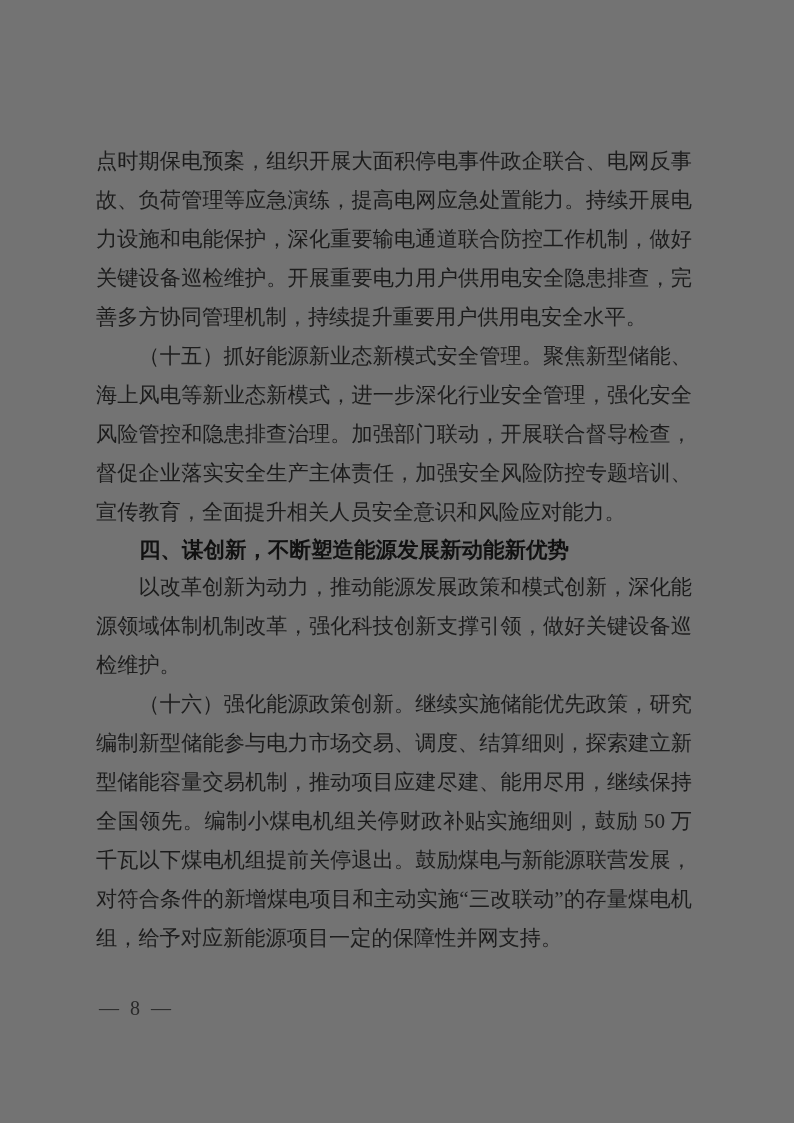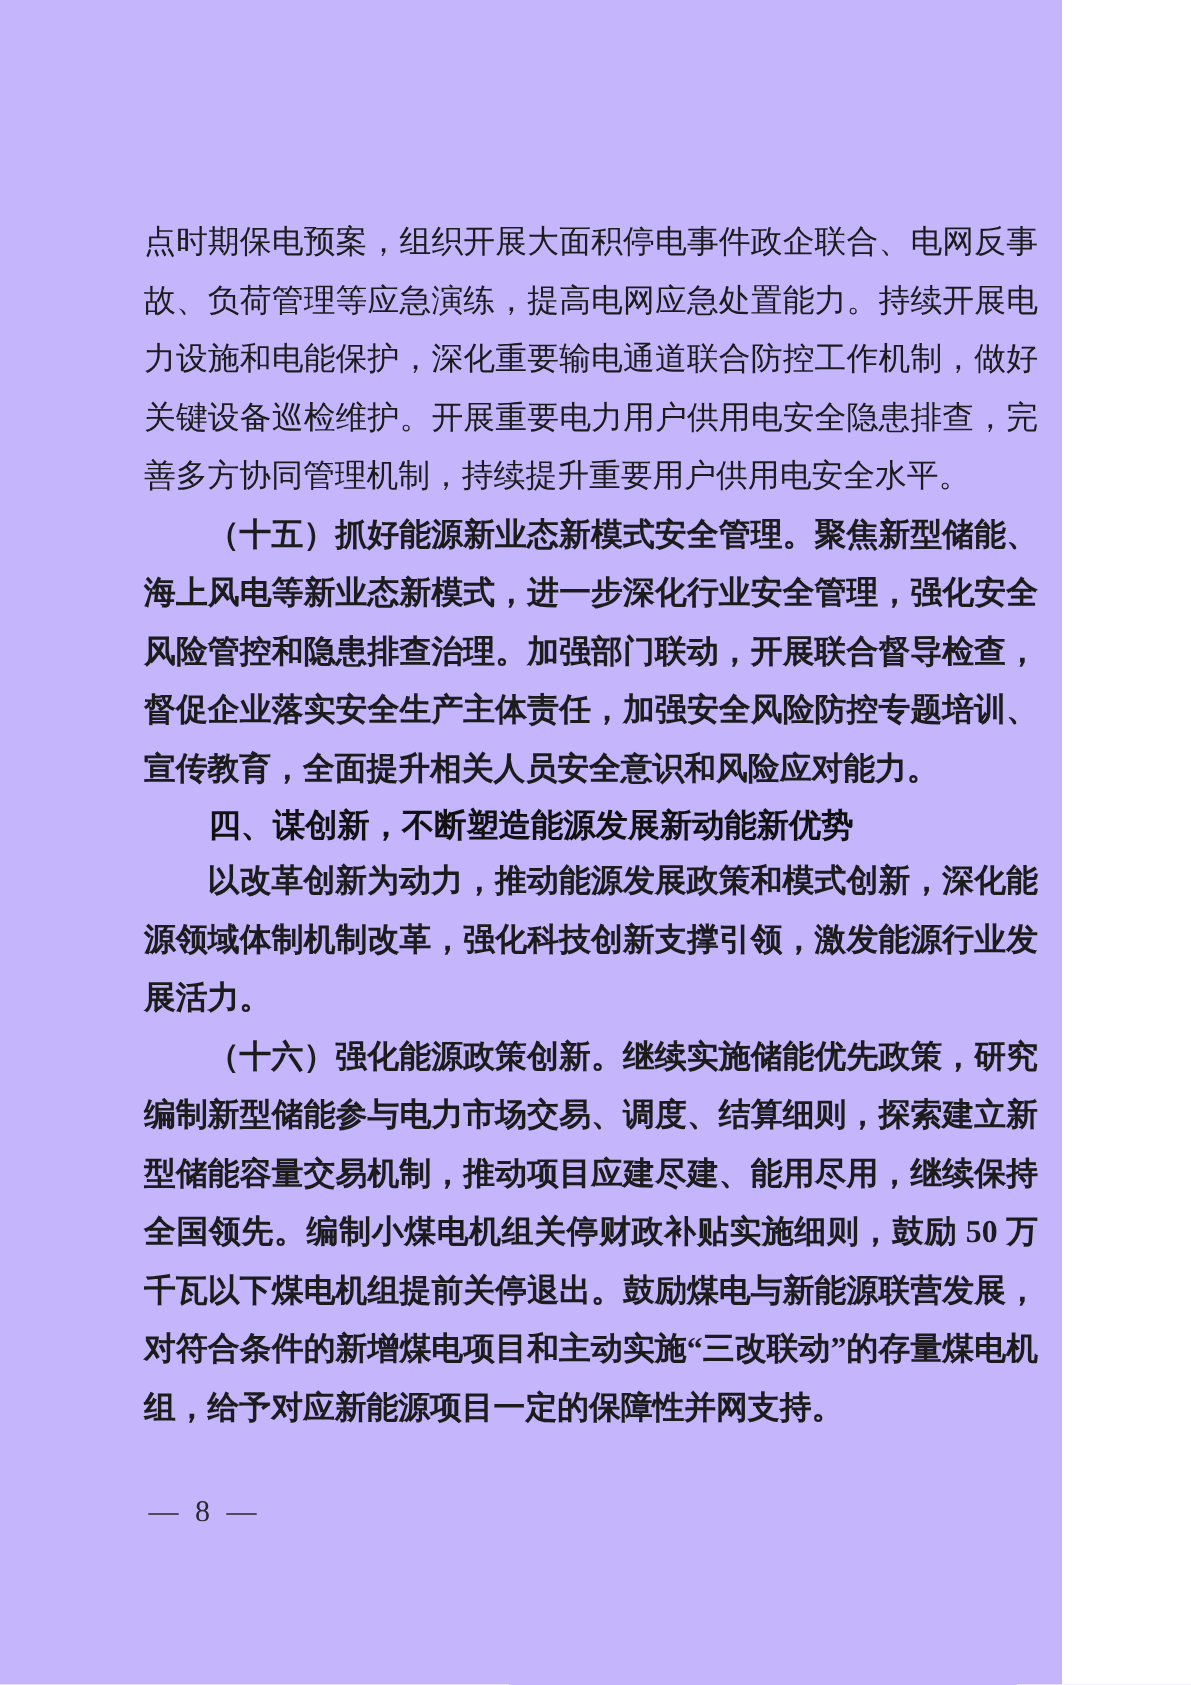--- a/index.html
+++ b/index.html
@@ -2,44 +2,43 @@
 <html><head>
 <meta charset="utf-8">
 <style>
   html, body {
     margin: 0;
     padding: 0;
     background: #ffffff;
   }
   .page {
     position: relative;
-    width: 708px;
+    width: 794px;
     height: 1123px;
-    background: #c4b5fd;
+    background: #737373;
     overflow: hidden;
     font-family: "Liberation Serif", serif;
     color: #1c1c1c;
   }
   .document-body {
     position: absolute;
     left: 96px;
     top: 142px;
     width: 596px;
   }
   .body-para {
     margin: 0;
     font-size: 21.2px;
     line-height: 39px;
     text-align: justify;
     text-justify: inter-ideograph;
     letter-spacing: 0;
   }
   .indent {
     text-indent: 2em;
-    font-weight: bold;
   }
   .heading-para {
     margin: 0;
     font-size: 21.5px;
     line-height: 36px;
     font-weight: bold;
     font-family: Liberation Sans, sans-serif;
     text-indent: 2em;
     color: #111111;
   }
@@ -54,17 +53,17 @@
   }
 </style>
 </head>
 <body>
 
 <div class="page">
   <div class="document-body">
       <p class="body-para">点时期保电预案，组织开展大面积停电事件政企联合、电网反事故、负荷管理等应急演练，提高电网应急处置能力。持续开展电力设施和电能保护，深化重要输电通道联合防控工作机制，做好关键设备巡检维护。开展重要电力用户供用电安全隐患排查，完善多方协同管理机制，持续提升重要用户供用电安全水平。</p>
       <p class="body-para indent">（十五）抓好能源新业态新模式安全管理。聚焦新型储能、海上风电等新业态新模式，进一步深化行业安全管理，强化安全风险管控和隐患排查治理。加强部门联动，开展联合督导检查，督促企业落实安全生产主体责任，加强安全风险防控专题培训、宣传教育，全面提升相关人员安全意识和风险应对能力。</p>
       <p class="heading-para indent">四、谋创新，不断塑造能源发展新动能新优势</p>
-      <p class="body-para indent">以改革创新为动力，推动能源发展政策和模式创新，深化能源领域体制机制改革，强化科技创新支撑引领，激发能源行业发展活力。</p>
+      <p class="body-para indent">以改革创新为动力，推动能源发展政策和模式创新，深化能源领域体制机制改革，强化科技创新支撑引领，做好关键设备巡检维护。</p>
       <p class="body-para indent">（十六）强化能源政策创新。继续实施储能优先政策，研究编制新型储能参与电力市场交易、调度、结算细则，探索建立新型储能容量交易机制，推动项目应建尽建、能用尽用，继续保持全国领先。编制小煤电机组关停财政补贴实施细则，鼓励 50 万千瓦以下煤电机组提前关停退出。鼓励煤电与新能源联营发展，对符合条件的新增煤电项目和主动实施“三改联动”的存量煤电机组，给予对应新能源项目一定的保障性并网支持。</p>
     </div>
   <div class="page-number">— 8 —</div>
 </div>
 
 </body></html>

